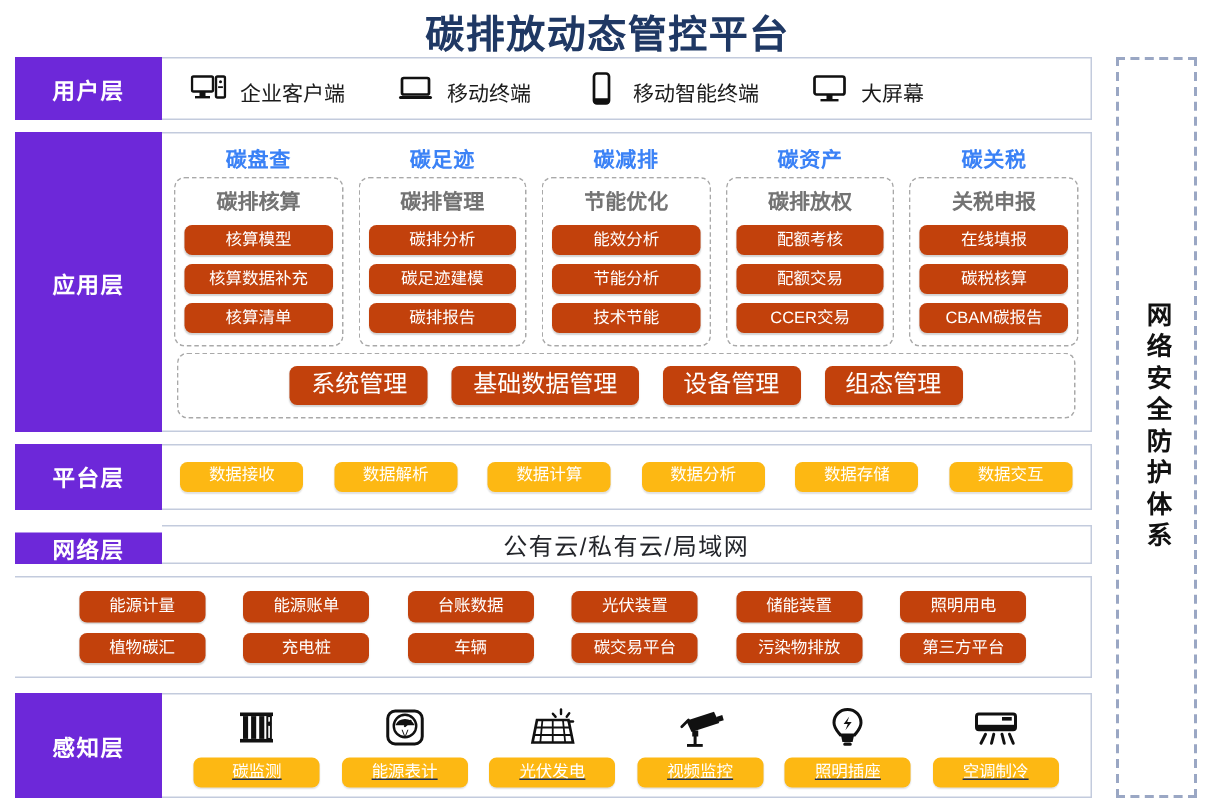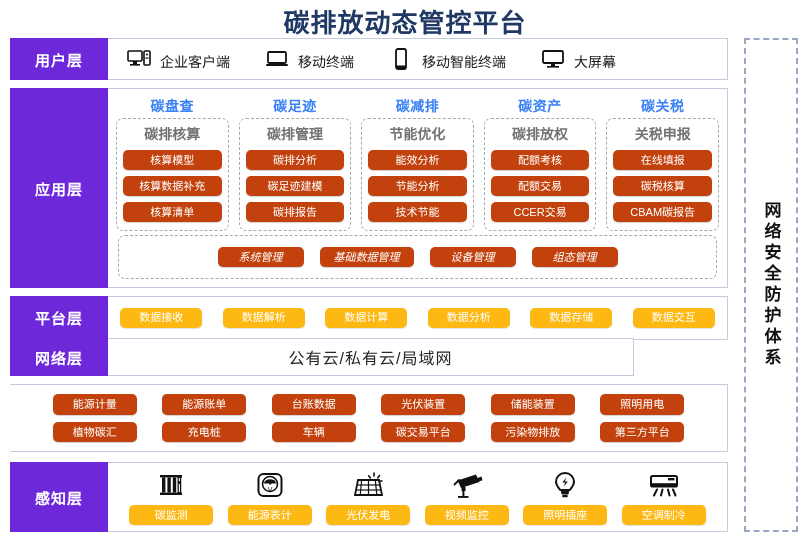--- a/index.html
+++ b/index.html
@@ -105,21 +105,21 @@
     left:10px;right:10px;
     bottom:8px;
     height:42px;
     border:1px dashed #a9a9a9;
     border-radius:7px;
     display:flex;
     align-items:center;
     justify-content:center;
     gap:16px;
   }
-  .app-mgmt .pill-navy{width:auto;min-width:86px;padding:4px 14px;font-size:11px;font-style:italic;}
+  .app-mgmt .pill-navy{width:auto;min-width:86px;padding:4px 14px;font-size:16px;}
 
   
   #layer-platform{top:296px;height:44px;width:718px;font-family:Liberation Mono, monospace;}
   .tag-row{
     height:100%;
     display:flex;
     align-items:center;
     justify-content:space-around;
     padding:0 2px;
     box-sizing:border-box;
@@ -131,21 +131,21 @@
     border-radius:5px;
     padding:4px 0;
     width:82px;
     text-align:center;
     line-height:1.1;
     white-space:nowrap;
     box-shadow:0 1px 1px rgba(0,0,0,.12);
   }
 
   
-  #layer-network{top:338px;height:38px;width:624px;}
+  #layer-network{top:338px;height:38px;width:718px;align-items:flex-end;}
   .network-text{
     height:100%;
     display:flex;align-items:center;justify-content:center;
     font-size:16px;color:#24262b;letter-spacing:1px;
   }
 
   
   #layer-data{top:384px;height:68px;width:718px;}
   .data-grid{
     height:100%;
@@ -161,21 +161,21 @@
   
   #layer-sense{top:462px;height:70px;width:718px;}
   .sense-grid{
     height:100%;
     display:flex;
     align-items:center;
     justify-content:space-around;
     padding:0 14px;
     box-sizing:border-box;
   }
-  .sense-item{display:flex;flex-direction:column;align-items:center;gap:6px;}
+  .sense-item{display:flex;flex-direction:column;align-items:center;gap:6px;text-decoration:underline;}
   .sense-item .ic{height:30px;display:flex;align-items:flex-end;justify-content:center;}
   .sense-item .pill-amber{width:84px;}
 
   
   #security-panel{
     position:absolute;
     top:38px;
     left:744px;
     width:54px;
     height:494px;

